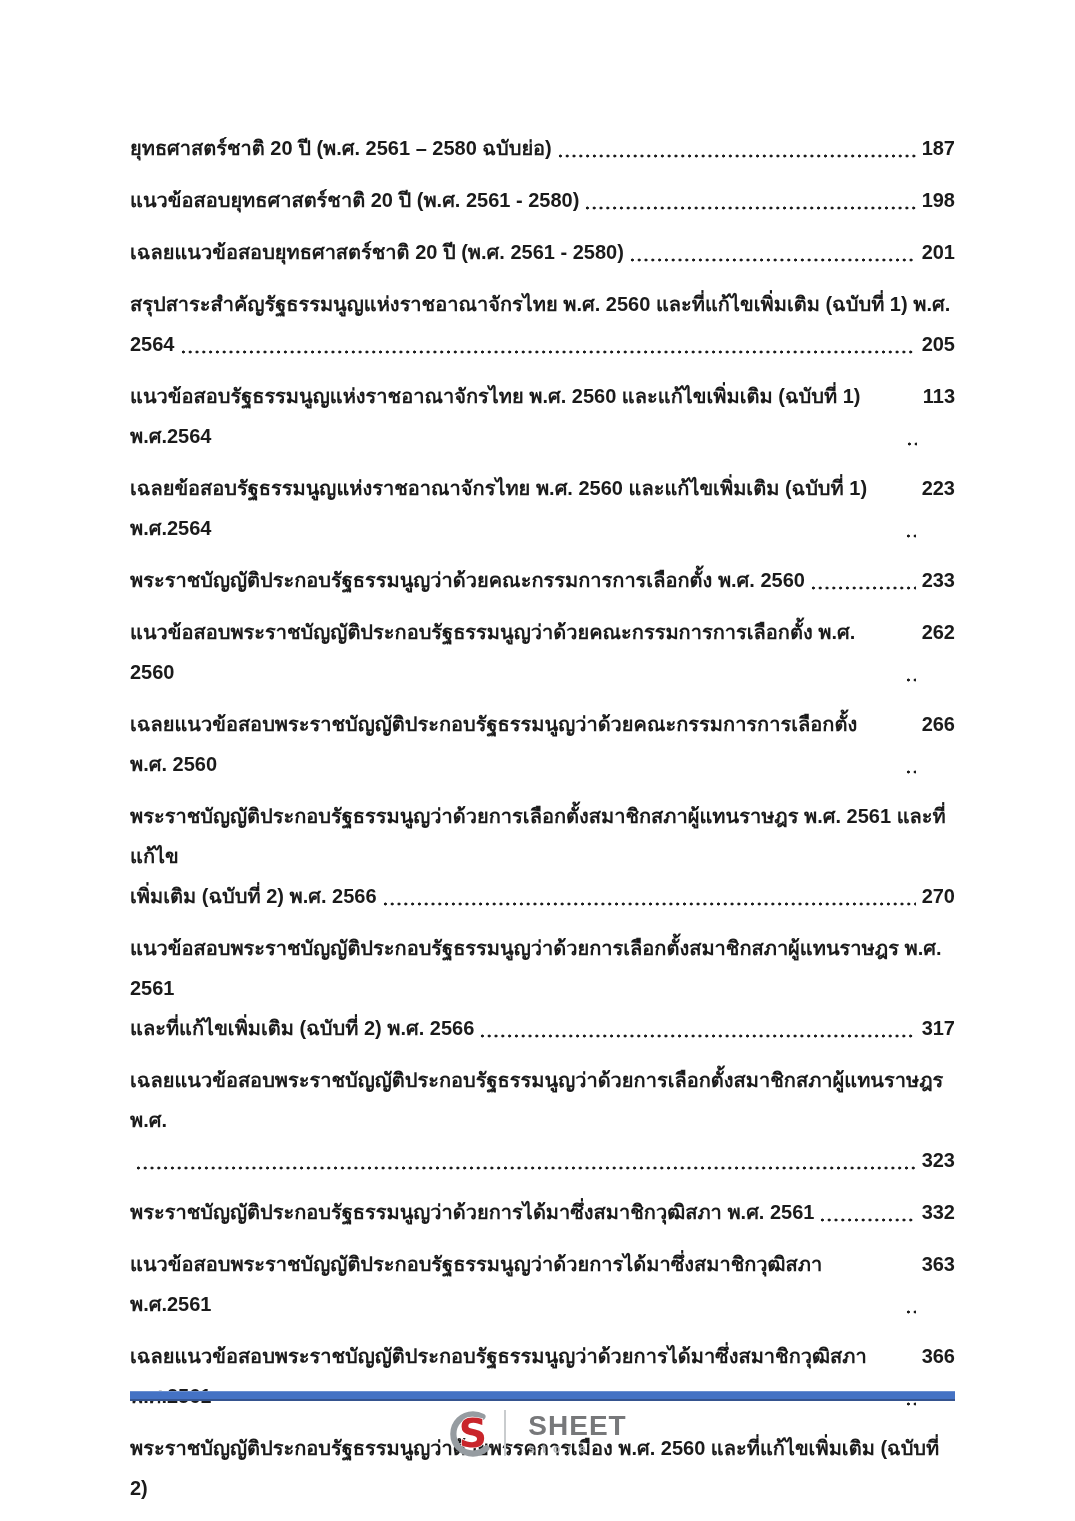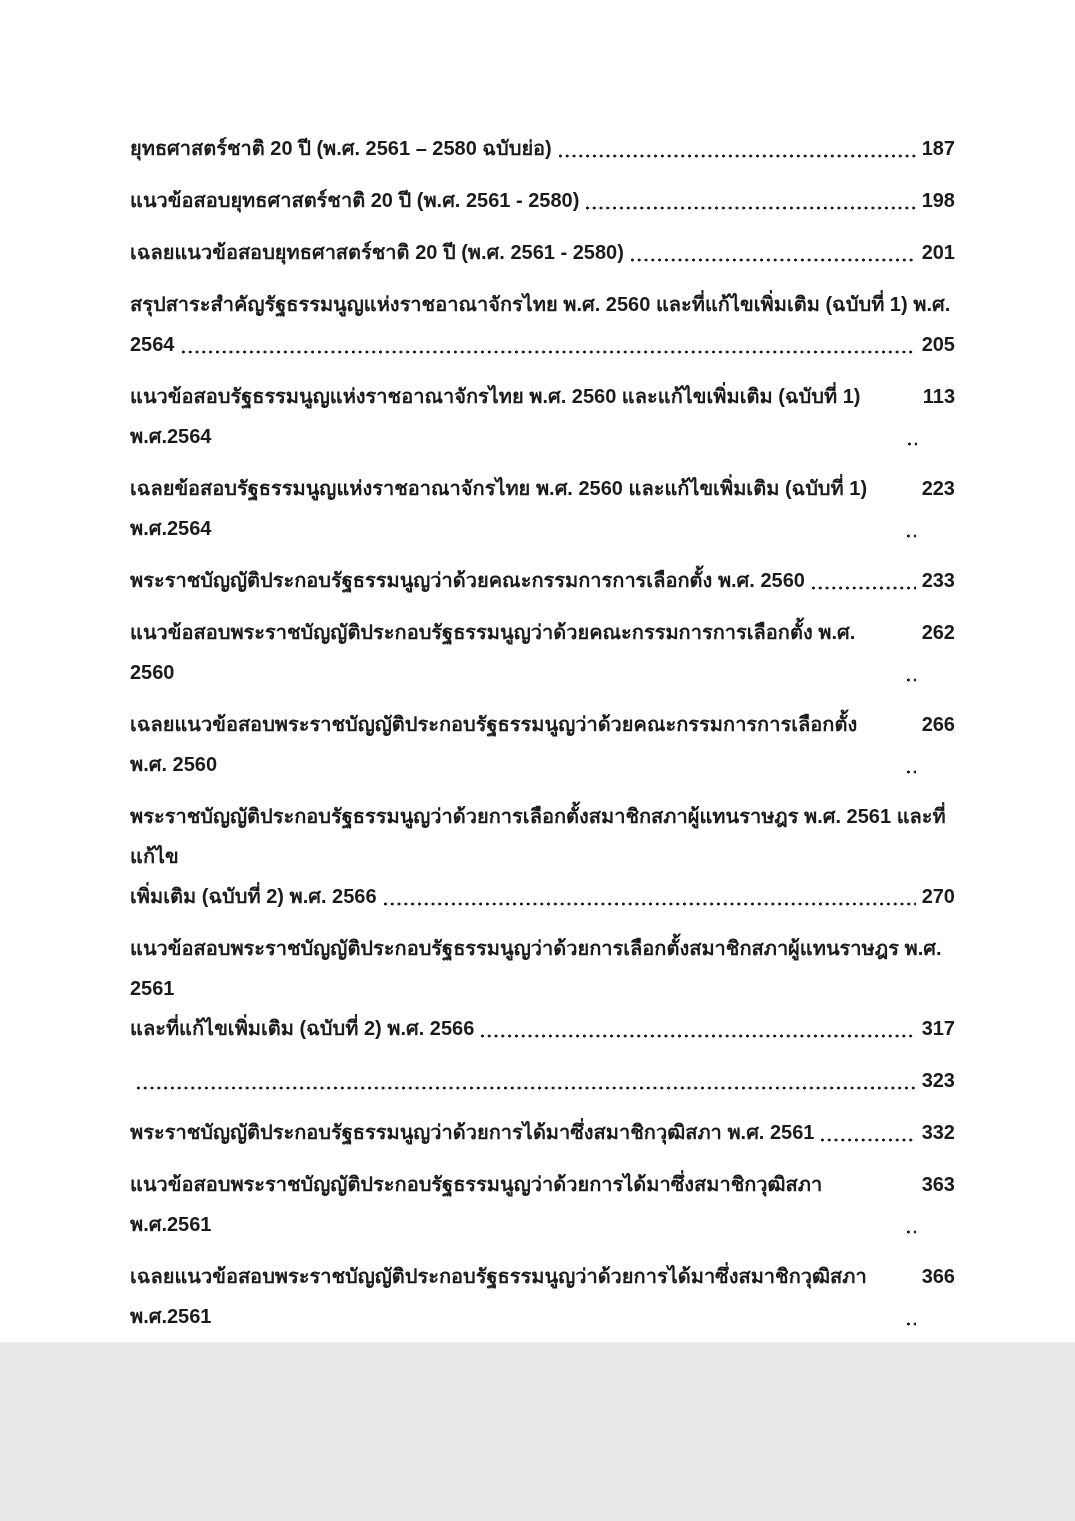--- a/index.html
+++ b/index.html
@@ -1,18 +1,18 @@
 <!DOCTYPE html>
 <html><head>
 <meta charset="utf-8">
 <style>
   html,body{margin:0;padding:0;background:#e9e9e9;}
   .page{
     position:relative;
-    width:1075px;height:1342px;
+    width:1075px;height:1521px;
     background:#ffffff;
     margin:0 auto;
     overflow:hidden;
     font-family:"Liberation Sans","DejaVu Sans",sans-serif;
     color:#1b1b1b;
   }
   .toc{
     position:absolute;
     left:130px;top:128px;
     width:825px;
@@ -158,20 +158,23 @@
         <div class="toc-line">
           <span class="toc-text">แนวข้อสอบพระราชบัญญัติประกอบรัฐธรรมนูญว่าด้วยการเลือกตั้งสมาชิกสภาผู้แทนราษฎร พ.ศ. 2561</span>
         </div>
         <div class="toc-line">
           <span class="toc-text">และที่แก้ไขเพิ่มเติม (ฉบับที่ 2) พ.ศ. 2566</span>
           <span class="toc-dots"></span>
           <span class="toc-page">317</span>
         </div>
       </div>
       <div class="toc-entry">
+        <div class="toc-line">
+          <span class="toc-text">เฉลยแนวข้อสอบพระราชบัญญัติประกอบรัฐธรรมนูญว่าด้วยการเลือกตั้งสมาชิกสภาผู้แทนราษฎร พ.ศ.</span>
+        </div>
         <div class="toc-line">
           <span class="toc-dots"></span>
           <span class="toc-page">323</span>
         </div>
       </div>
       <div class="toc-entry">
         <div class="toc-line">
           <span class="toc-text">พระราชบัญญัติประกอบรัฐธรรมนูญว่าด้วยการได้มาซึ่งสมาชิกวุฒิสภา พ.ศ. 2561</span>
           <span class="toc-dots"></span>
           <span class="toc-page">332</span>

